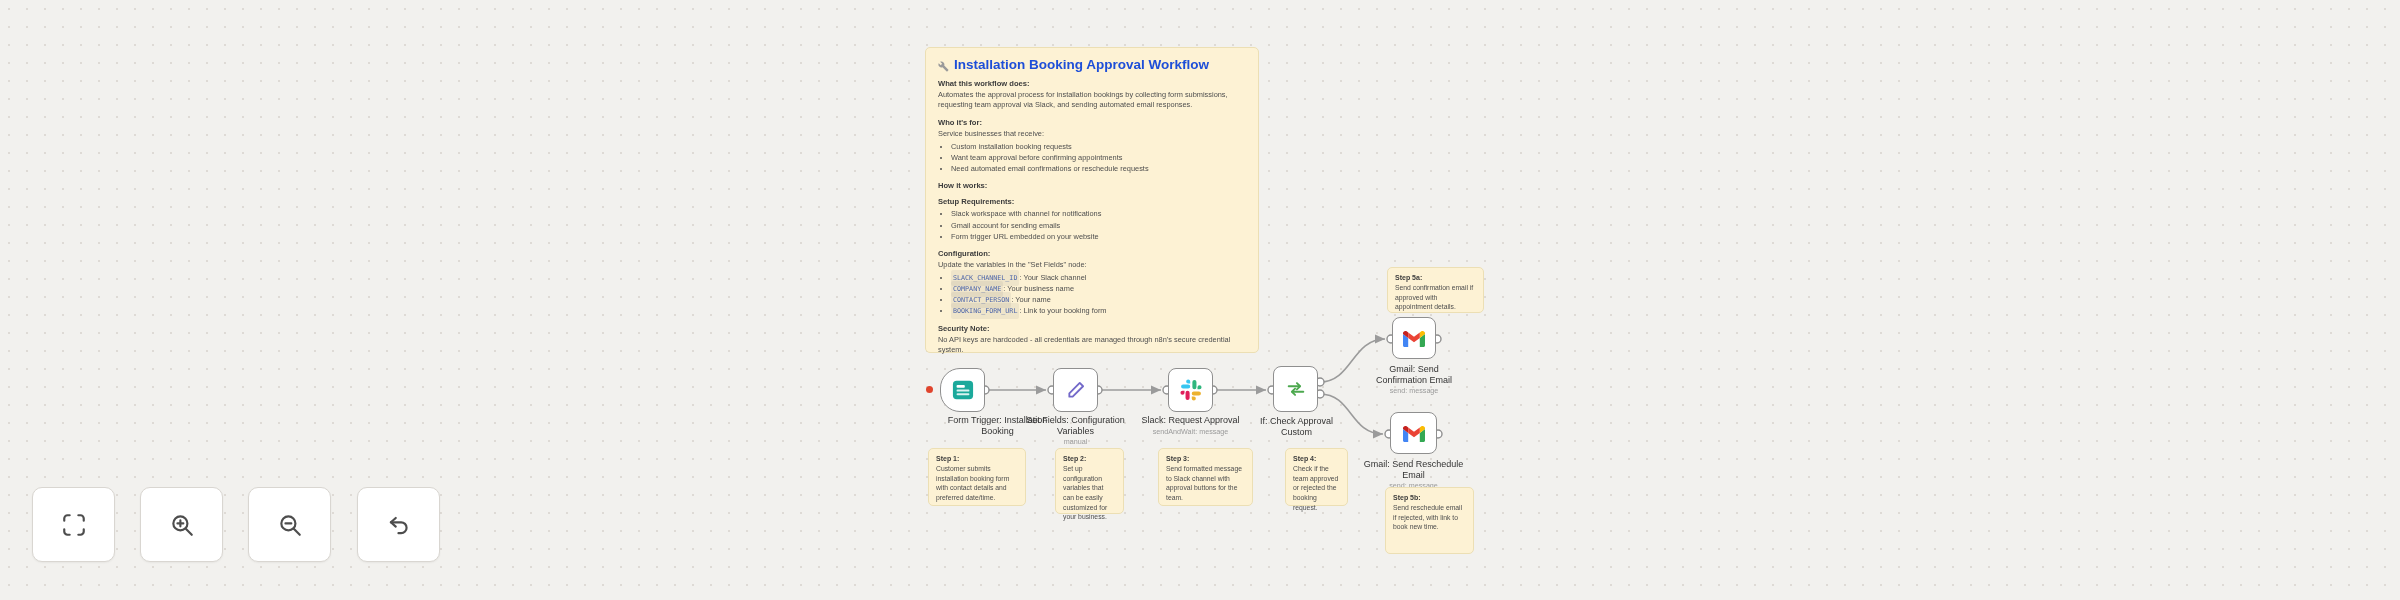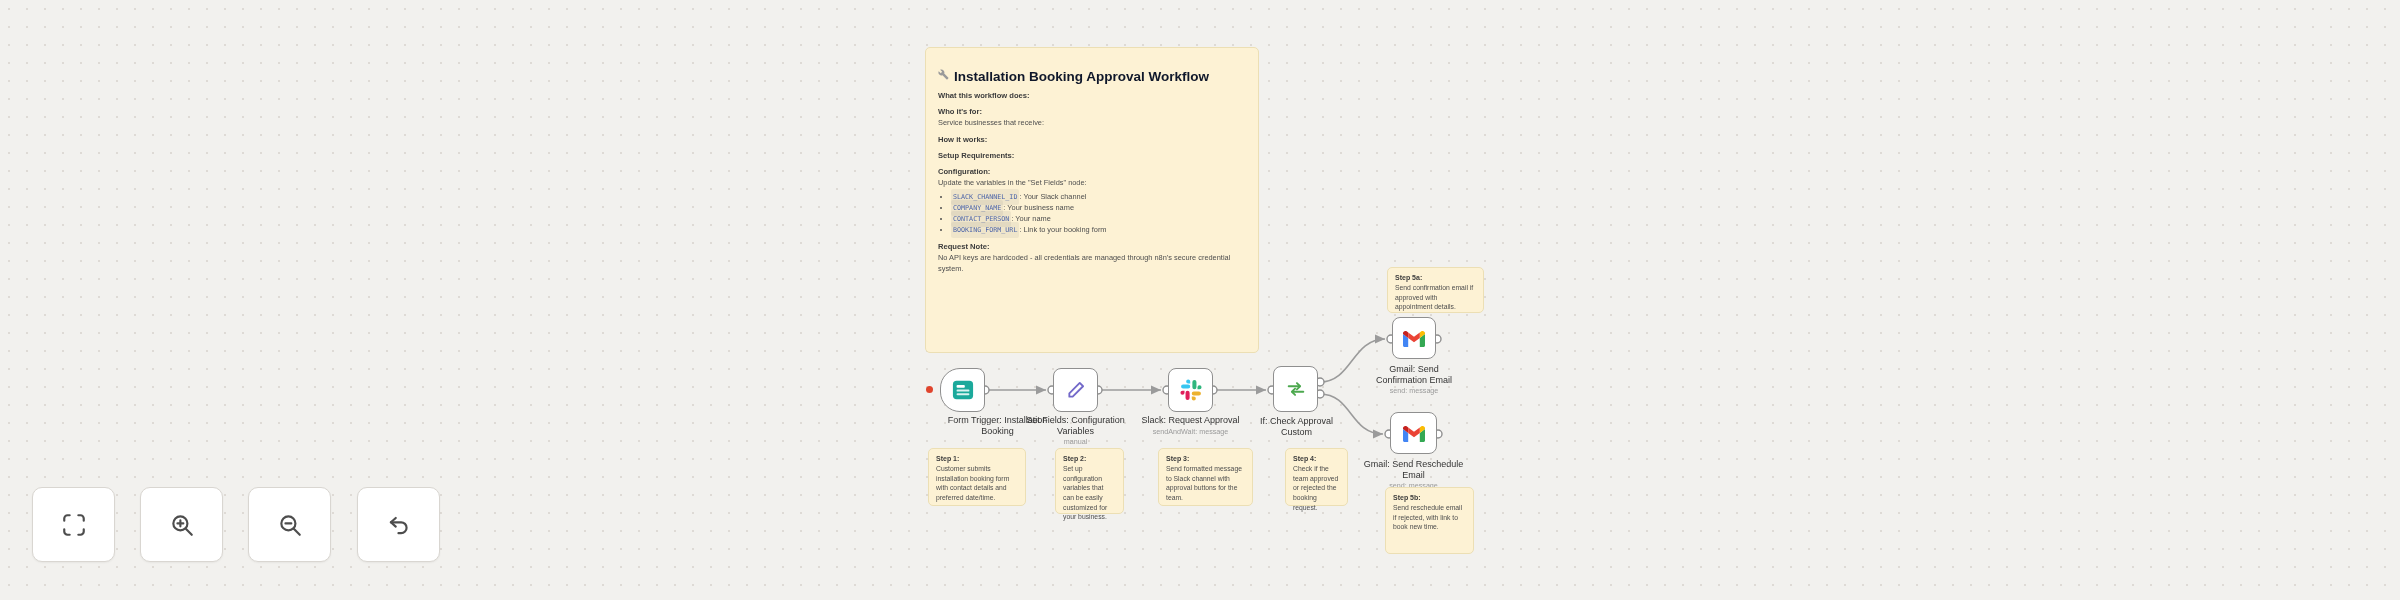--- a/index.html
+++ b/index.html
@@ -14,22 +14,22 @@
     background-image: radial-gradient(#dedad5 1px, rgba(0,0,0,0) 1.15px);
     background-size:18px 18px;
   }
   
   .sticky {
     position:absolute; background:#fdf2d4; border:1px solid #ecdfb4;
     border-radius:5px;
   }
   .sticky.main { left:925px; top:47px; width:334px; height:306px; padding:9px 12px; }
   .note-title {
-    display:flex; align-items:flex-start; gap:5px;
-    font-size:13.5px; font-weight:bold; color:#0f172a; margin:12px 0 2px;
+    display:flex; align-items:flex-end; gap:5px;
+    font-size:13.5px; font-weight:bold; color:#1d4ed8; margin:0 0 2px;
   }
   .s-head { font-size:7.6px; font-weight:bold; color:#3c3c3c; margin:7px 0 2px; }
   .s-body { font-size:7.4px; color:#4e4e4e; line-height:1.4; margin:0; }
   .sticky ul, .sticky ol { margin:2px 0 0 13px; padding:0; }
   .sticky li { font-size:7.4px; color:#4e4e4e; line-height:1.5; }
   code.var {
     font-family:"DejaVu Sans Mono", monospace; font-size:6.7px;
     color:#4a63a8; background:rgba(120,120,120,0.10);
     padding:4px 2px; border-radius:2px;
   }
@@ -102,38 +102,49 @@
   <div class="note-title">
     <span class="icon">
       <svg width="11" height="11" viewBox="0 0 24 24">
           <path fill="#9a9a9a" d="M22.7 19l-9.1-9.1c.9-2.3.4-5-1.5-6.9-2-2-5-2.4-7.4-1.3L9 6 6 9 1.6 4.7C.4 7.1.9 10.1 2.9 12.1c1.9 1.9 4.6 2.4 6.9 1.5l9.1 9.1c.4.4 1 .4 1.4 0l2.3-2.3c.5-.4.5-1 .1-1.4z"></path>
         </svg>
     </span>
     <span>Installation Booking Approval Workflow</span>
   </div>
 
   <div class="s-head">What this workflow does:</div>
+  <p class="s-body">Automates the approval process for installation bookings by collecting form submissions, requesting team approval via Slack, and sending automated email responses.</p>
 
   <div class="s-head">Who it's for:</div>
   <p class="s-body">Service businesses that receive:</p>
+  <ul>
+    <li>Custom installation booking requests</li>
+    <li>Want team approval before confirming appointments</li>
+    <li>Need automated email confirmations or reschedule requests</li>
+  </ul>
 
   <div class="s-head">How it works:</div>
 
   <div class="s-head">Setup Requirements:</div>
+  <ul>
+    <li>Slack workspace with channel for notifications</li>
+    <li>Gmail account for sending emails</li>
+    <li>Form trigger URL embedded on your website</li>
+  </ul>
 
   <div class="s-head">Configuration:</div>
   <p class="s-body">Update the variables in the "Set Fields" node:</p>
   <ul>
     <li><code class="var">SLACK_CHANNEL_ID</code><span>: Your Slack channel</span></li>
     <li><code class="var">COMPANY_NAME</code><span>: Your business name</span></li>
     <li><code class="var">CONTACT_PERSON</code><span>: Your name</span></li>
     <li><code class="var">BOOKING_FORM_URL</code><span>: Link to your booking form</span></li>
   </ul>
 
-  <div class="s-head">Request Note:</div>
+  <div class="s-head">Security Note:</div>
   <p class="s-body">No API keys are hardcoded - all credentials are managed through n8n's secure credential system.</p>
 </div>
 
 <div class="err-dot" style="left:926px; top:386px;"></div>
 
 <div class="node trigger" style="left:940px; top:368px;">
   <span class="icon">
     <svg width="22" height="22" viewBox="0 0 24 24">
       <rect x="1" y="2" width="22" height="20" rx="4" fill="#1ba99b"></rect>
       <rect x="5" y="6.5" width="9" height="3" rx="1" fill="#ffffff"></rect>

